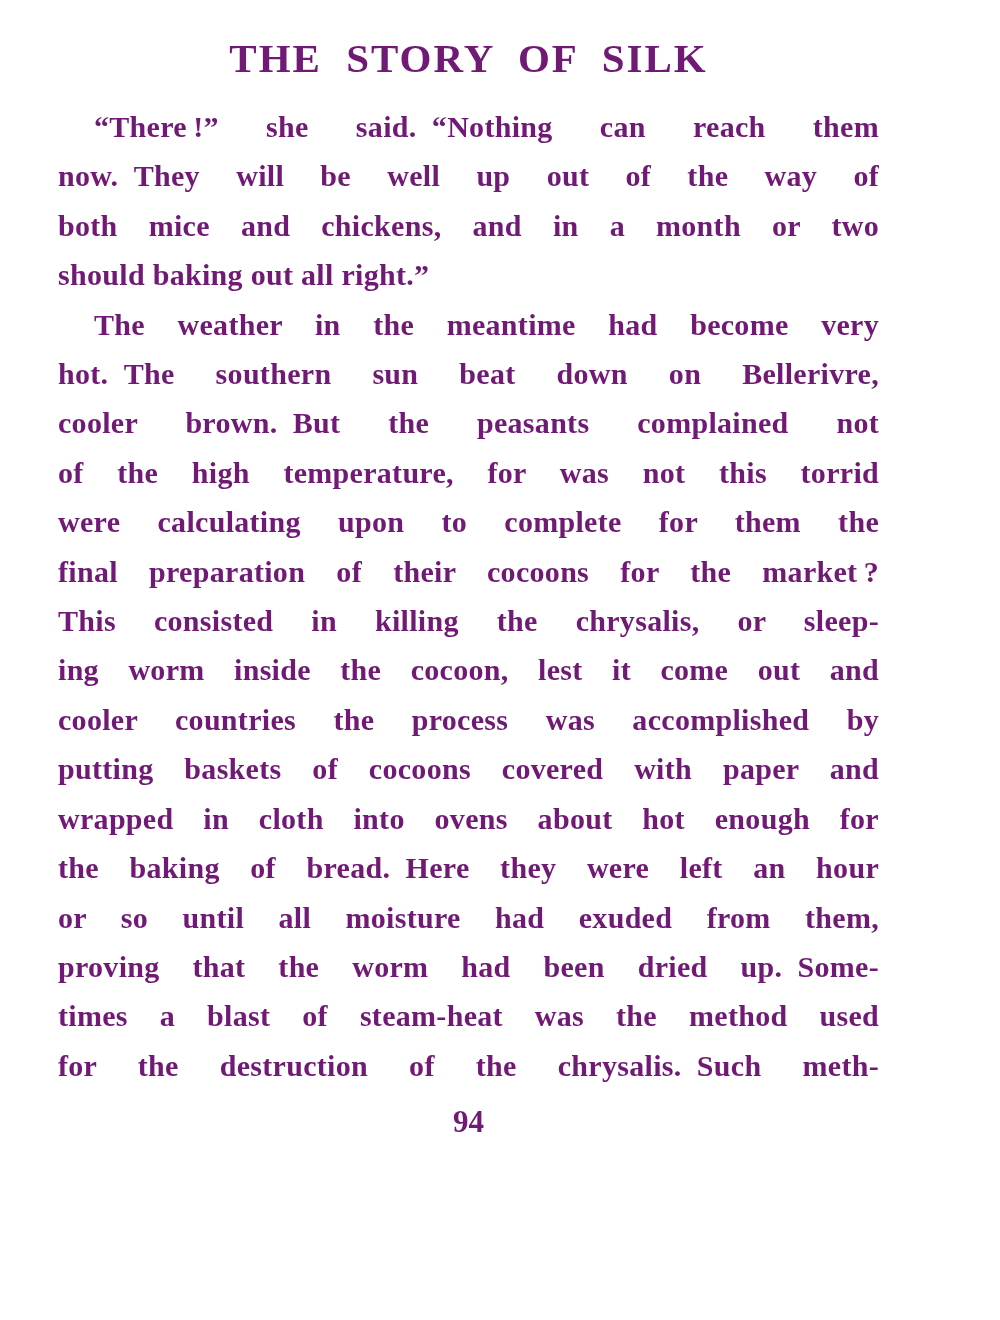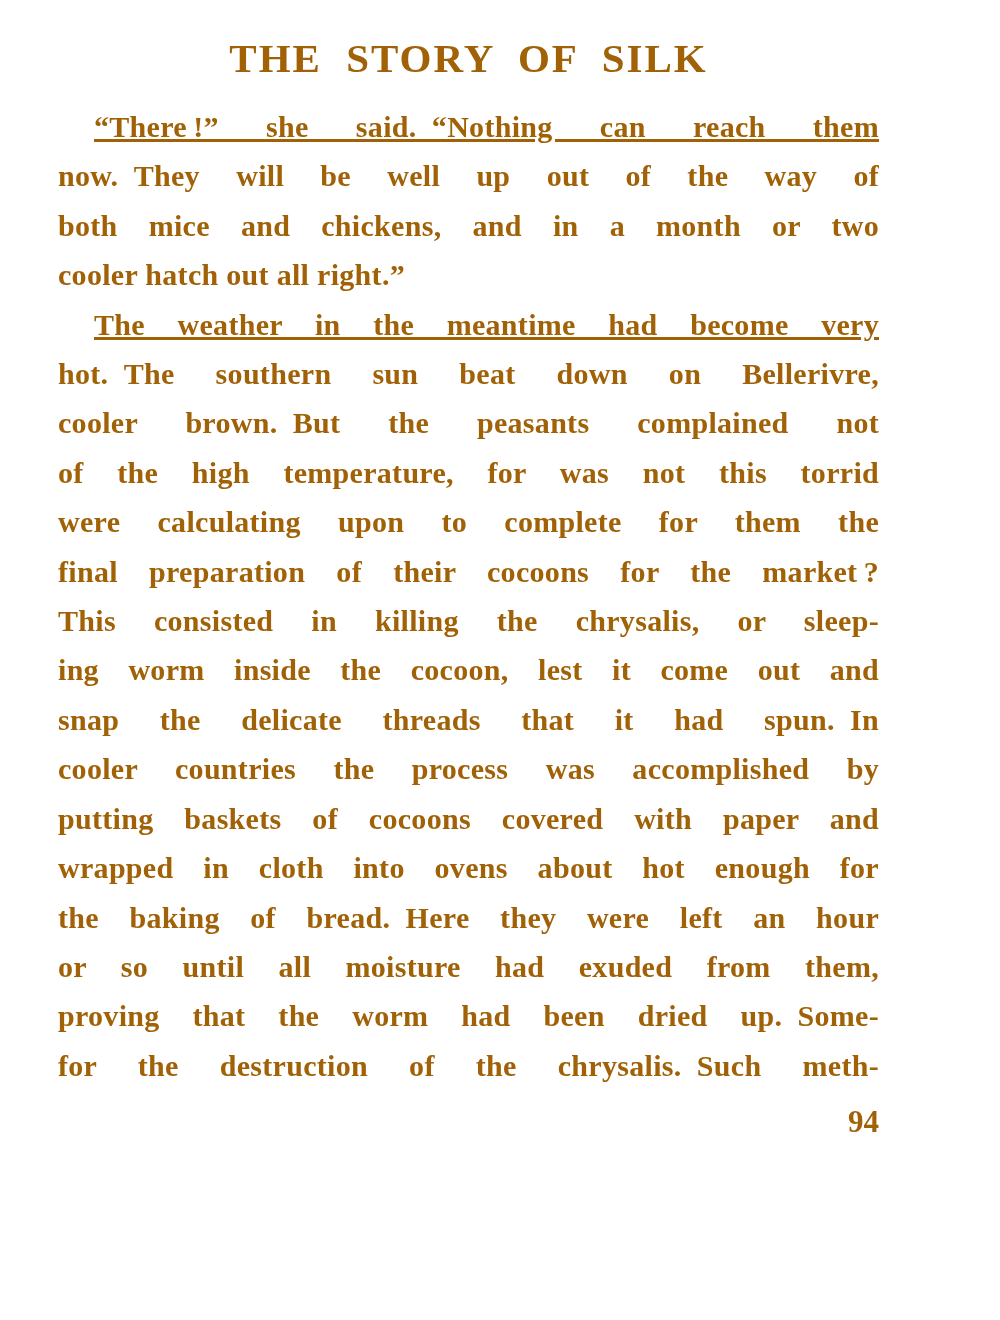--- a/index.html
+++ b/index.html
@@ -7,21 +7,21 @@
     padding: 0;
     background: #ffffff;
   }
   .page {
     position: relative;
     width: 1000px;
     height: 1320px;
     background: #ffffff;
     overflow: hidden;
     font-family: "Liberation Serif", serif;
-    color: #a16207;
+    color: #701a75;
     box-sizing: border-box;
     padding-top: 36px;
   }
   .page-title {
     margin: 0 0 22px 0;
     width: 821px;
     margin-left: 58px;
     text-align: center;
     font-size: 41px;
     line-height: 44px;
@@ -43,55 +43,54 @@
     text-align-last: justify;
     text-justify: inter-word;
     white-space: nowrap; 
   }
   .line.no-just {
     text-align: left;
     text-align-last: left;
   }
   .line.indent {
     padding-left: 36px;
-    text-decoration: underline;
   }
   .page-number {
     width: 821px;
     margin-left: 58px;
     margin-top: 12px;
-    text-align: right;
+    text-align: center;
     font-size: 31px;
     line-height: 40px;
     font-weight: bold;
   }
 </style>
 </head>
 <body>
 
 <div class="page">
   <h1 class="page-title">THE STORY OF SILK</h1>
 
   <div class="text-block">
       <div class="line indent">“There !” she said. “Nothing can reach them</div>
       <div class="line">now. They will be well up out of the way of</div>
       <div class="line">both mice and chickens, and in a month or two</div>
-      <div class="line no-just">cooler hatch out all right.”</div>
+      <div class="line no-just">should baking out all right.”</div>
       <div class="line indent">The weather in the meantime had become very</div>
       <div class="line">hot. The southern sun beat down on Bellerivre,</div>
       <div class="line">cooler brown. But the peasants complained not</div>
       <div class="line">of the high temperature, for was not this torrid</div>
       <div class="line">were calculating upon to complete for them the</div>
       <div class="line">final preparation of their cocoons for the market ?</div>
       <div class="line">This consisted in killing the chrysalis, or sleep-</div>
       <div class="line">ing worm inside the cocoon, lest it come out and</div>
-      <div class="line">snap the delicate threads that it had spun. In</div>
       <div class="line">cooler countries the process was accomplished by</div>
       <div class="line">putting baskets of cocoons covered with paper and</div>
       <div class="line">wrapped in cloth into ovens about hot enough for</div>
       <div class="line">the baking of bread. Here they were left an hour</div>
       <div class="line">or so until all moisture had exuded from them,</div>
       <div class="line">proving that the worm had been dried up. Some-</div>
+      <div class="line">times a blast of steam-heat was the method used</div>
       <div class="line">for the destruction of the chrysalis. Such meth-</div>
     </div>
 
   <div class="page-number">94</div>
 </div>
 
 </body></html>

